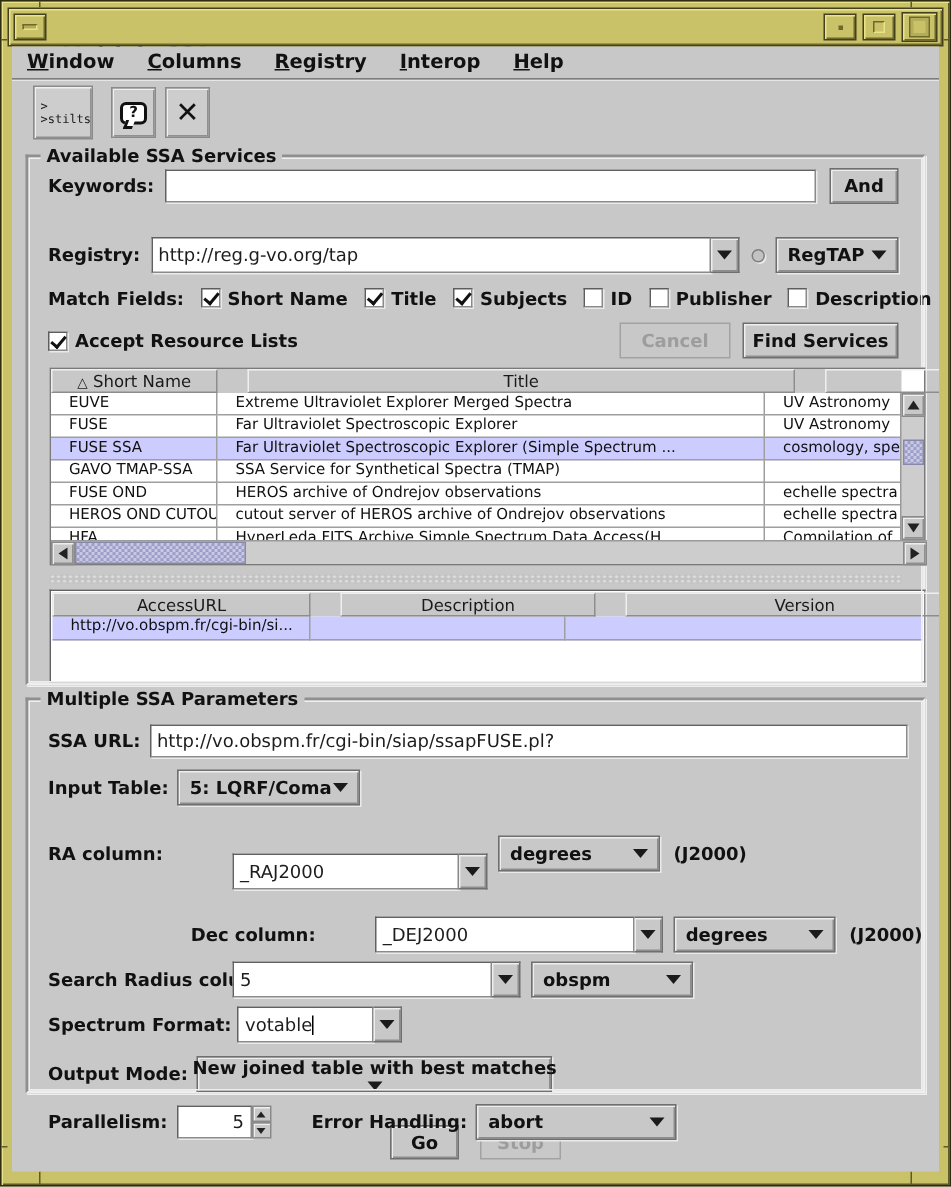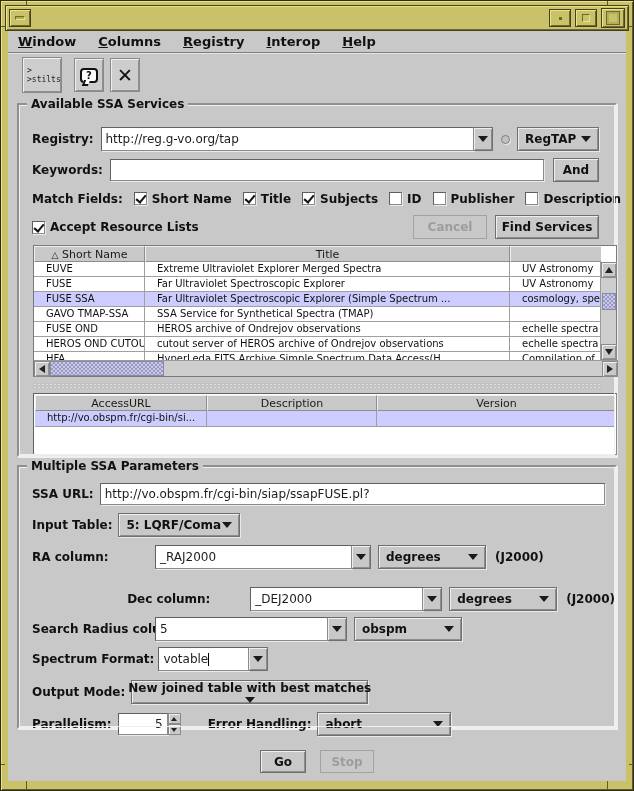--- a/index.html
+++ b/index.html
@@ -120,21 +120,21 @@
     border-right:2px solid #111; border-bottom:2px solid #111; transform:rotate(40deg);
   }
   .cb-label{ font-size:12px; font-weight:bold; color:#111; white-space:nowrap; }
 
   .circle-ind{ width:9px; height:9px; border-radius:50%; background:#c2c2c2; border:1px solid #7d7d7d;
     box-shadow:1px 1px 0 #e8e8e8; flex:0 0 auto; }
 
   
   .svc-table{ margin:6px 0 0 14px; width:584px; border:1px solid #7a7a7a; background:#fff; position:relative; }
   .svc-grid{ width:567px; }
-  .t-header{ display:flex; height:16px; background:#c8c8c8; }
+  .t-header{ display:flex; height:16px; background:#c8c8c8;gap:20px; }
   .t-hcell{
     font-size:11px; color:#1a1a1a; text-align:center; line-height:15px;
     border:1px solid #8d8d8d; border-top-color:#efefef; border-left-color:#efefef;
     overflow:hidden; white-space:nowrap; flex:0 0 auto;
   }
   .t-row{ display:flex; height:15px; background:#fff; }
   .t-row.selected{ background:#ccccff; }
   .t-cell{
     font-size:10px; color:#111; line-height:14px; padding-left:12px;
     border-right:1px solid #9f9f9f; border-bottom:1px solid #9f9f9f;
@@ -248,39 +248,39 @@
         <div class="bubble">?</div>
       </div>
       <div class="tool-btn close-btn">
         <span>✕</span>
       </div>
     </div>
 
     <div class="group g1">
       <div class="group-title">Available SSA Services</div>
 
+      <div class="row" style="margin-top:7px;">
+        <span class="lbl">Keywords:</span>
+        <div class="field" style="flex:1; margin-left:7px;" aria-label="Keywords:"></div>
+        <div class="btn" style="width:46px; margin-left:9px; margin-right:16px;">And</div>
+      </div>
+
       <div class="row" style="margin-top:22px;">
         <span class="lbl">Registry:</span>
         <div class="ecombo" style="flex:1; margin-left:7px;">
           <div class="field">http://reg.g-vo.org/tap</div>
           <div class="ecombo-arrow">
             <div class="arrow-dn"></div>
           </div>
         </div>
         <div class="circle-ind" style="margin-left:8px;"></div>
         <div class="combo" style="width:82px; margin-left:7px; margin-right:16px;">
           <span>RegTAP</span>
           <div class="arrow-dn"></div>
         </div>
-      </div>
-
-      <div class="row" style="margin-top:7px;">
-        <span class="lbl">Keywords:</span>
-        <div class="field" style="flex:1; margin-left:7px;" aria-label="Keywords:"></div>
-        <div class="btn" style="width:46px; margin-left:9px; margin-right:16px;">And</div>
       </div>
 
       <div class="row" style="margin-top:8px; height:17px; gap:11px;">
         <span class="lbl">Match Fields:</span>
         <span class="cb checked">
           <span class="cb-box"></span>
           <span class="cb-label">Short Name</span>
         </span>
         <span class="cb checked">
           <span class="cb-box"></span>
@@ -411,21 +411,21 @@
       <div class="row" style="margin-top:8px;">
         <span class="lbl">Input Table:</span>
         <div class="combo" style="width:122px; margin-left:6px;">
           <span>5: LQRF/Coma</span>
           <div class="arrow-dn"></div>
         </div>
       </div>
 
       <div class="row" style="margin-top:8px;">
         <span class="lbl w-lbl">RA column:</span>
-        <div class="ecombo" style="width:216px;">
+        <div class="ecombo" style="width:170px;margin-top:24px;">
           <div class="field">_RAJ2000</div>
           <div class="ecombo-arrow">
               <div class="arrow-dn"></div>
             </div>
         </div>
         <div class="combo units">
           <span>degrees</span>
           <div class="arrow-dn"></div>
         </div>
         <span class="lbl suffix">(J2000)</span>

